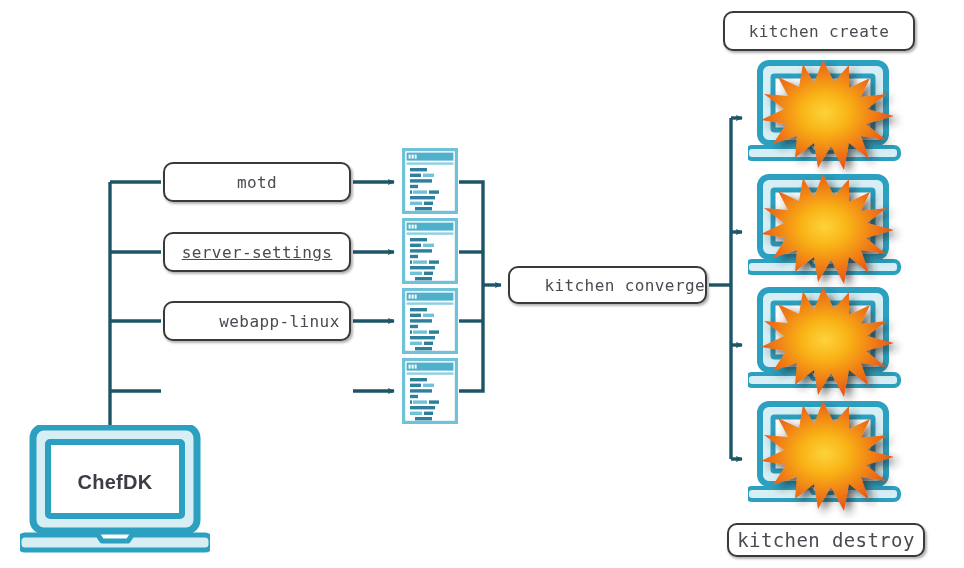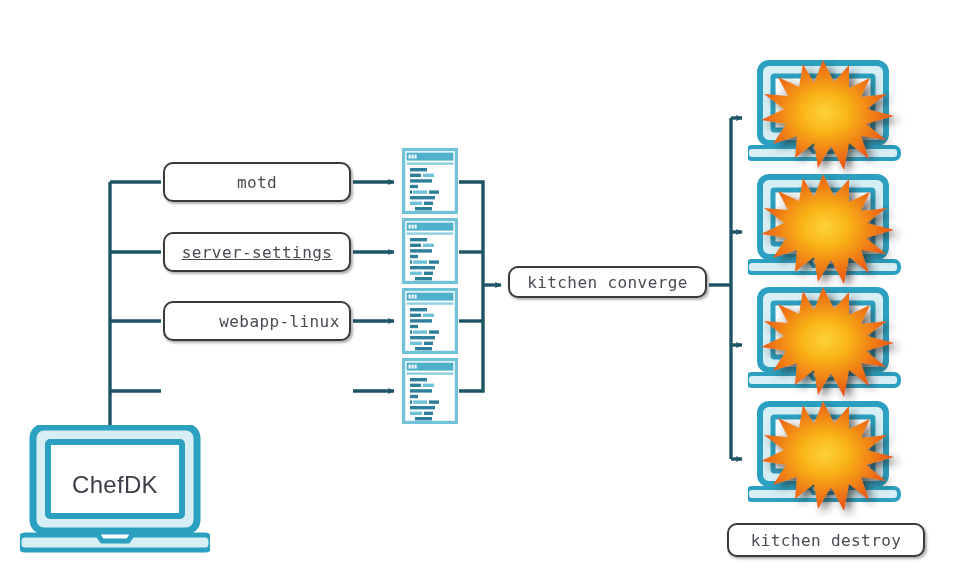--- a/index.html
+++ b/index.html
@@ -52,59 +52,60 @@
   }
   #cookbook-0 { top: 162px; }
   #cookbook-1 { top: 232px; text-decoration: underline; }
   #cookbook-2 { top: 301px; padding-left: 45px; }
   #cookbook-3 { top: 371px; }
 
   #converge-box {
     left: 508px;
     top: 266px;
     width: 199px;
-    height: 32px;
+    height: 38px;
     font-size: 16px;
     letter-spacing: 0.4px;
+    justify-content: flex-end;
   }
   #create-box {
     left: 723px;
     top: 11px;
     width: 192px;
     height: 40px;
     font-size: 16px;
     letter-spacing: 0.4px;
   }
   #destroy-box {
     left: 727px;
     top: 523px;
     width: 198px;
     height: 34px;
-    font-size: 16px;
+    font-size: 19px;
     letter-spacing: 0.4px;
   }
 
   
   #chefdk-laptop {
     position: absolute;
     left: 20px;
     top: 425px;
     width: 190px;
     height: 128px;
     z-index: 5;
   }
   #chefdk-label {
     position: absolute;
     left: 0;
     top: 46px;
     width: 190px;
     text-align: center;
     font-family: "Liberation Sans", sans-serif;
-    font-size: 24px;
-    font-weight: normal;
+    font-size: 20px;
+    font-weight: bold;
     color: #3d3d47;
     letter-spacing: 0.3px;
     z-index: 6;
     pointer-events: none;
   }
 
   
   .code-icon {
     position: absolute;
     left: 402px;
@@ -304,20 +305,23 @@
         <rect x="22" y="53.6" width="9" height="3.4" fill="#2d7f9b"></rect>
         <rect x="13" y="59" width="17" height="3.4" fill="#2d7f9b"></rect>
       </g>
     </svg>
   </div>
 
   <div class="label-box" id="converge-box">
     <span>kitchen converge</span>
   </div>
 
+  <div class="label-box" id="create-box">
+    <span>kitchen create</span>
+  </div>
   <div class="label-box" id="destroy-box">
     <span>kitchen destroy</span>
   </div>
 
   <div class="vm-node" id="vm-0">
     <svg width="166" height="120" viewBox="0 0 166 120">
       <defs>
         <radialGradient id="burstGrad0" cx="48%" cy="48%" r="58%">
           <stop offset="0%" stop-color="#fdd33a"></stop>
           <stop offset="30%" stop-color="#f9b418"></stop>

